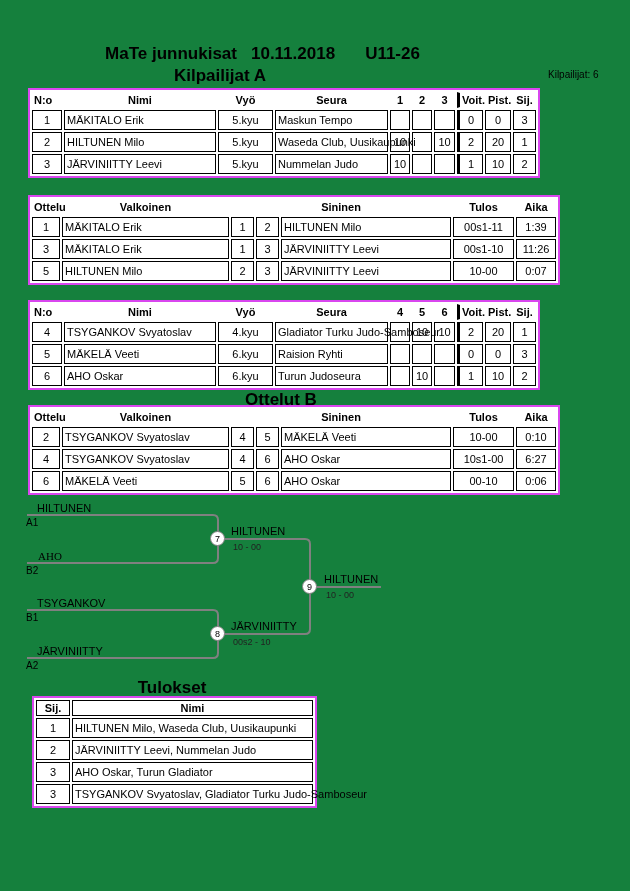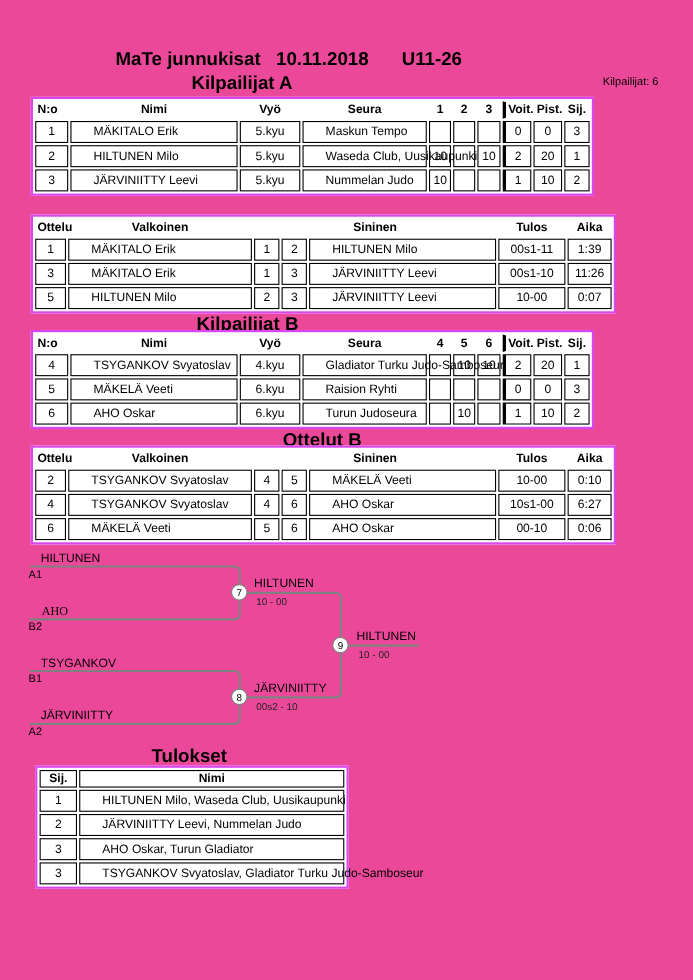--- a/index.html
+++ b/index.html
@@ -1,53 +1,53 @@
 <!DOCTYPE html>
 <html><head>
 <meta charset="utf-8">
 <style>
   * { box-sizing: border-box; }
   html,body { margin:0; padding:0; background:#e8e8e8; }
   .page {
-    position:relative; width:630px; height:891px; background:#ec4899;
+    position:relative; width:630px; height:891px; background:#15803d;
     font-family:"Liberation Sans", sans-serif; color:#000; overflow:hidden;
     margin:0 auto;
   }
   .title-row {
     position:absolute; top:44px; left:0; width:525px; text-align:center;
     font-weight:bold; font-size:17px; white-space:nowrap;
   }
   .t-gap  { margin-left:14px; }
   .t-gap2 { margin-left:30px; }
   .heading {
     position:absolute; font-weight:bold; font-size:17px; text-align:center;
     white-space:nowrap;
   }
   .h-pool-a    { top:66px;  left:0; width:440px; }
   .h-matches-a { top:180px; left:0; width:548px; }
   .h-pool-b    { top:285px; left:0; width:450px; }
-  .h-matches-b { top:390px; left:16px; width:554px; }
+  .h-matches-b { top:390px; left:4px; width:554px; }
   .h-results   { top:678px; left:0; width:344px; }
   .competitors-count { position:absolute; top:69px; left:548px; font-size:10px; }
 
   table {
     position:absolute; border-collapse:separate; border-spacing:2px;
     border:2px solid #d946ef; table-layout:fixed; background:#fff;
   }
   td {
     border:1px solid #000; font-size:11px; height:20px; padding:1px 3px;
     overflow:visible; background:#fff; vertical-align:middle;
   }
   th {
     border:1px solid transparent; font-size:11px; font-weight:bold;
     height:16px; padding:0 2px; overflow:visible; white-space:nowrap;
     vertical-align:middle; text-align:center;
   }
   .c { text-align:center; }
-  .l { text-align:left; padding-left:20px; }
+  .l { text-align:left; padding-left:2px; }
   .nowrap { white-space:nowrap; }
   .thick { border-left:3px solid #000 !important; }
   th.lft { text-align:left; padding-left:1px; }
   .results th { border:1px solid #000; }
   .t-pool-a    { left:28px; top:88px;  width:490px; }
   .t-matches-a { left:28px; top:195px; width:530px; }
   .t-pool-b    { left:28px; top:300px; width:490px; }
   .t-matches-b { left:28px; top:405px; width:530px; }
   .t-results   { left:32px; top:696px; width:283px; }
 
@@ -199,21 +199,20 @@
         <td class="l nowrap">HILTUNEN Milo</td>
         <td class="c">2</td>
         <td class="c">3</td>
         <td class="l nowrap">JÄRVINIITTY Leevi</td>
         <td class="c">10-00</td>
         <td class="c">0:07</td>
       </tr>
     </tbody>
   </table>
 
-  <div class="heading h-pool-b">Kilpailijat B</div>
   <table class="t-pool-b">
     <colgroup>
         <col style="width:30px">
         <col style="width:152px">
         <col style="width:55px">
         <col style="width:113px">
         <col style="width:20px">
         <col style="width:20px">
         <col style="width:21px">
         <col style="width:26px">

